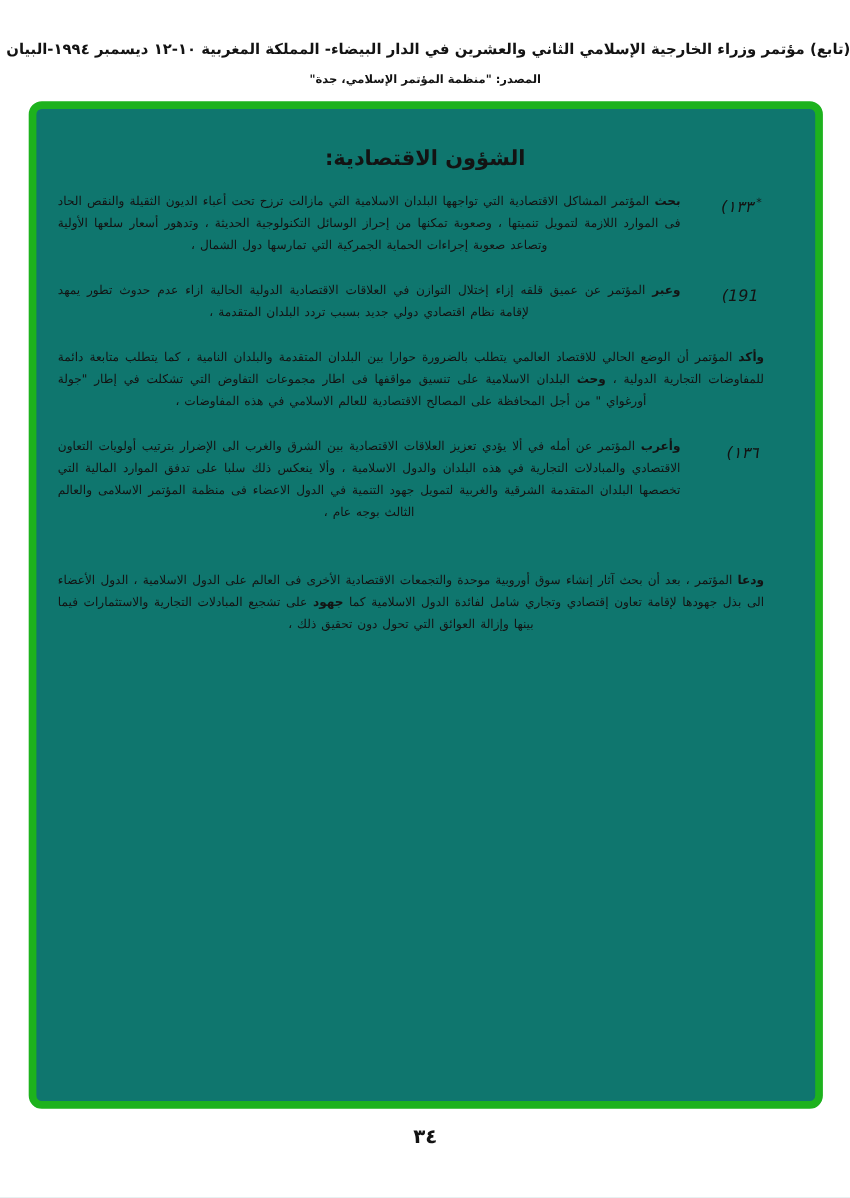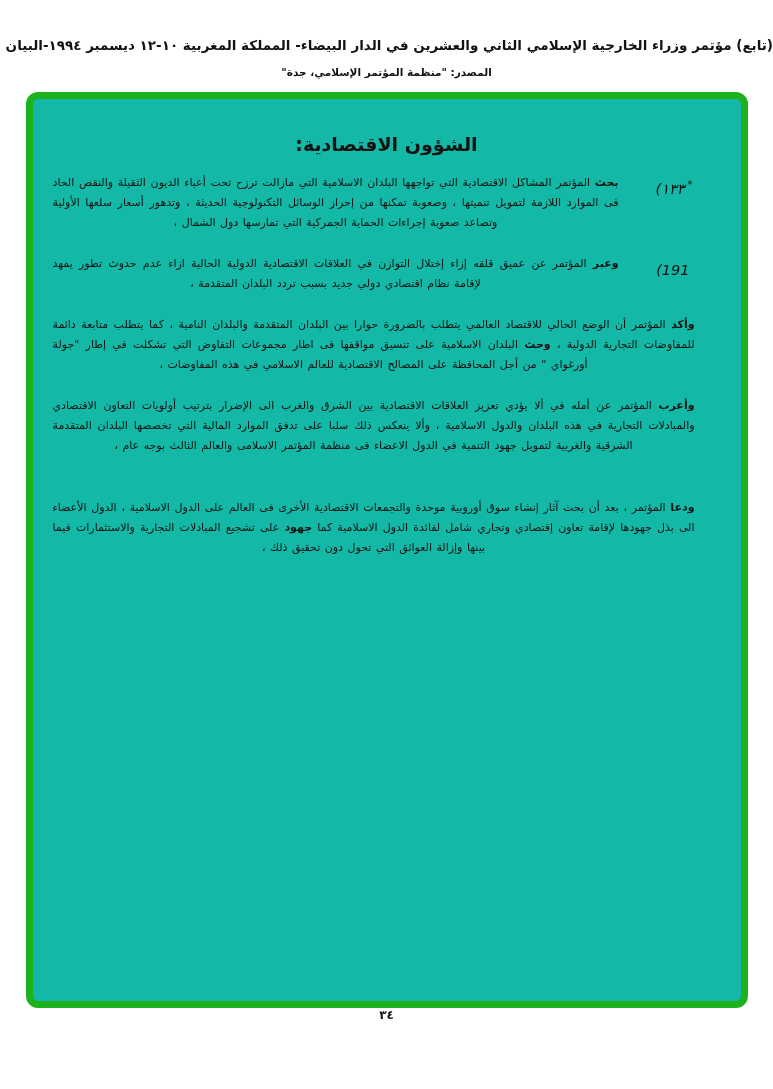--- a/index.html
+++ b/index.html
@@ -31,21 +31,21 @@
     font-size: 10.5px;
   }
   .doc-frame {
     box-sizing: border-box;
     width: 722px;
     height: 916px;
     margin: 14px auto 0 auto;
     border: 7px solid #1db21d; 
     border-radius: 12px;
     overflow: hidden;
-    background: #14b8a6;
+    background: #0f766e;
   }
   .section-title {
     margin-top: 34px;
     text-align: center;
     font-weight: bold;
     font-size: 19px;
     letter-spacing: 0.5px;
   }
   .content {
     padding: 18px 46px 0 20px;
@@ -76,23 +76,24 @@
     font-size: 11px;
     line-height: 20px;
     text-align: justify;
     text-align-last: center;
     word-spacing: 1px;
   }
   .ptext b {
     font-weight: bold;
   }
   .page-number {
+    margin-top: 15px;
     text-align: center;
     font-weight: bold;
-    font-size: 12px;
+    font-size: 18px;
   }
 </style>
 </head>
 <body>
 
 <div class="top-header">(تابع) مؤتمر وزراء الخارجية الإسلامي الثاني والعشرين في الدار البيضاء- المملكة المغربية ⁦١٠-١٢⁩ ديسمبر ١٩٩٤-البيان الختامي</div>
 <div class="source-line">المصدر: "منظمة المؤتمر الإسلامي، جدة"</div>
 
 <div class="doc-frame">
   <div class="section-title">الشؤون الاقتصادية:</div>
@@ -107,20 +108,21 @@
     <div class="para">
       <div class="num"><span class="mark"></span><span>191)</span></div>
       <div class="ptext"><b>وعبر</b><span> المؤتمر عن عميق قلقه إزاء إختلال التوازن في العلاقات الاقتصادية الدولية الحالية ازاء عدم حدوث تطور يمهد لإقامة نظام اقتصادي دولي جديد بسبب تردد البلدان المتقدمة ،</span><b></b><span></span></div>
     </div>
 
     <div class="para">
       <div class="ptext"><b>وأكد</b><span> المؤتمر أن الوضع الحالي للاقتصاد العالمي يتطلب بالضرورة حوارا بين البلدان المتقدمة والبلدان النامية ، كما يتطلب متابعة دائمة للمفاوضات التجارية الدولية ، </span><b>وحث</b><span> البلدان الاسلامية على تنسيق مواقفها فى اطار مجموعات التفاوض التي تشكلت في إطار "جولة أورغواي " من أجل المحافظة على المصالح الاقتصادية للعالم الاسلامي في هذه المفاوضات ،</span></div>
     </div>
 
     <div class="para">
+      <div class="num"><span class="mark"></span><span>١٣٦)</span></div>
       <div class="ptext"><b>وأعرب</b><span> المؤتمر عن أمله في ألا يؤدي تعزيز العلاقات الاقتصادية بين الشرق والغرب الى الإضرار بترتيب أولويات التعاون الاقتصادي والمبادلات التجارية في هذه البلدان والدول الاسلامية ، وألا ينعكس ذلك سلبا على تدفق الموارد المالية التي تخصصها البلدان المتقدمة الشرقية والغربية لتمويل جهود التنمية في الدول الاعضاء فى منظمة المؤتمر الاسلامى والعالم الثالث بوجه عام ،</span><b></b><span></span></div>
     </div>
 
     <div class="para">
     </div>
 
     <div class="para">
       <div class="ptext"><b>ودعا</b><span> المؤتمر ، بعد أن بحث آثار إنشاء سوق أوروبية موحدة والتجمعات الاقتصادية الأخرى فى العالم على الدول الاسلامية ، الدول الأعضاء الى بذل جهودها لإقامة تعاون إقتصادي وتجاري شامل لفائدة الدول الاسلامية كما </span><b>جهود</b><span> على تشجيع المبادلات التجارية والاستثمارات فيما بينها وإزالة العوائق التي تحول دون تحقيق ذلك ،</span></div>
     </div>
 

